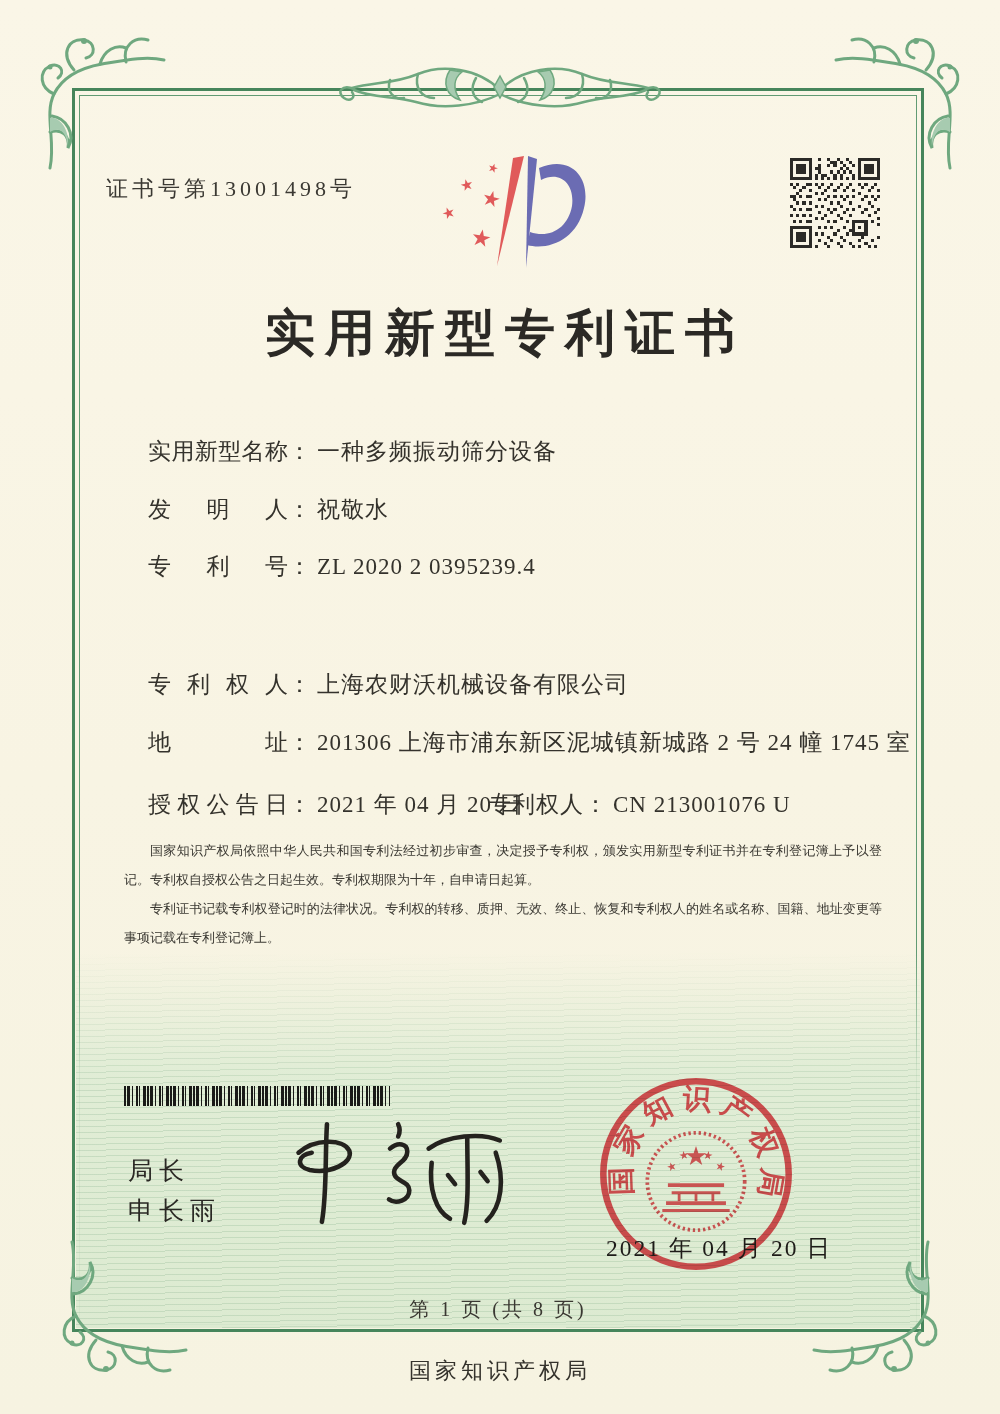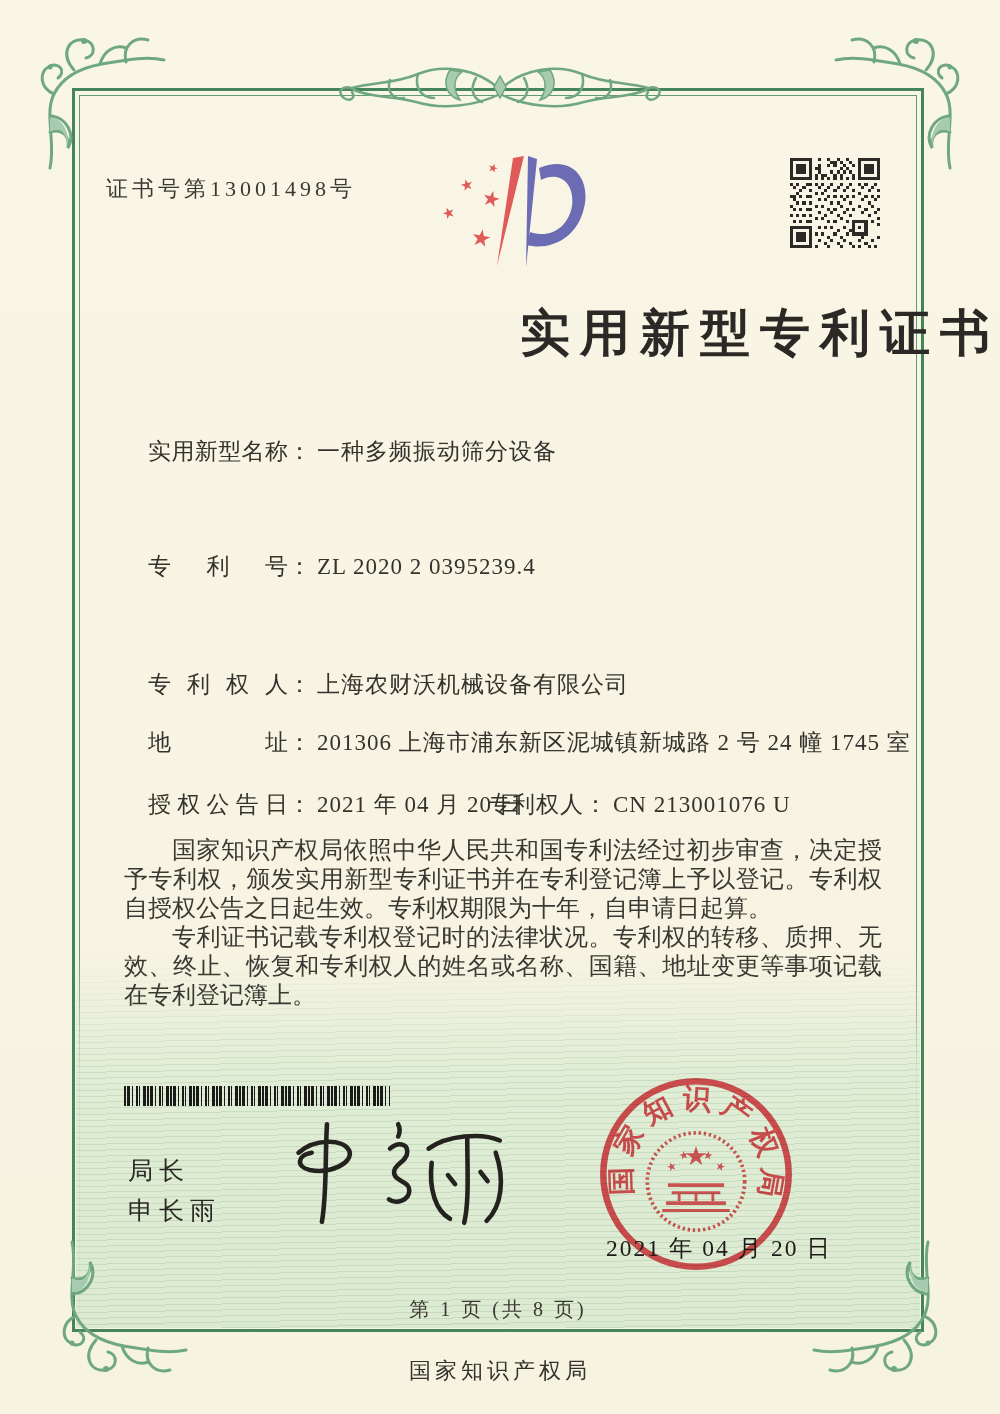--- a/index.html
+++ b/index.html
@@ -20,30 +20,30 @@
     content:"";position:absolute;inset:0;
     background:repeating-linear-gradient(179deg,rgba(128,173,136,.26) 0 1px,rgba(0,0,0,0) 1px 6px);
     -webkit-mask-image:linear-gradient(180deg,transparent 0,#000 140px);
     mask-image:linear-gradient(180deg,transparent 0,#000 140px);
   }
   .deco{position:absolute;pointer-events:none;}
   .cert-no{position:absolute;left:106px;top:158px;font-size:22px;letter-spacing:4px;color:#3b3933;margin-top:16px;}
   .logo{position:absolute;left:424px;top:146px;width:162px;height:140px;}
   .qr{position:absolute;left:790px;top:158px;width:90px;height:90px;}
   .title{
-    position:absolute;left:0;top:300px;width:1000px;margin:0;text-align:right;
+    position:absolute;left:0;top:300px;width:1000px;margin:0;text-align:center;
     font-size:50px;font-weight:700;letter-spacing:10px;text-indent:10px;color:#2b2925;
   }
   .row{position:absolute;left:124px;font-size:23px;color:#34322c;white-space:nowrap;}
   .flabel{display:inline-block;width:140px;text-align:justify;text-align-last:justify;vertical-align:bottom;margin-left:24px;}
   .colon{margin-right:6px;}
   .fvalue{letter-spacing:1px;}
   .g2{position:absolute;left:364px;top:0;}
   .g2 .plabel{letter-spacing:1px;}
-  .paras{position:absolute;left:124px;top:836px;width:758px;font-size:24px;line-height:29px;
+  .paras{position:absolute;left:124px;top:836px;width:758px;font-size:13px;line-height:29px;
     text-align:justify;color:#3a3832;}
   .paras p{margin:0;text-indent:2em;}
   .barcode{
     position:absolute;left:124px;top:1086px;width:266px;height:20px;
     background:repeating-linear-gradient(90deg,
       #1a1a18 0 2px,rgba(0,0,0,0) 2px 3px,
       #1a1a18 3px 6px,rgba(0,0,0,0) 6px 8px,
       #1a1a18 8px 9px,rgba(0,0,0,0) 9px 12px,
       #1a1a18 12px 14px,rgba(0,0,0,0) 14px 15px,
       #1a1a18 15px 16px,rgba(0,0,0,0) 16px 19px,
@@ -163,20 +163,23 @@
                  M26,20h1v1h-1z M28,21h1v1h-1z M22,26h1v1h-1z M23,25h1v1h-1z M24,27h1v1h-1z M26,26h1v1h-1z M28,25h1v1h-1z M22,28h1v1h-1z M25,28h1v1h-1z M27,28h1v1h-1z"></path>
       </g>
     </svg>
   </div>
 
   <h1 class="title">实用新型专利证书</h1>
 
   <div class="row" style="top:436px">
     <span class="flabel">实用新型名称</span><span class="colon">：</span><span class="fvalue">一种多频振动筛分设备</span>
   </div>
+  <div class="row" style="top:494px">
+    <span class="flabel">发明人</span><span class="colon">：</span><span class="fvalue">祝敬水</span>
+  </div>
   <div class="row" style="top:551px">
     <span class="flabel">专利号</span><span class="colon">：</span><span class="fvalue">ZL 2020 2 0395239.4</span>
   </div>
   <div class="row" style="top:669px">
     <span class="flabel">专利权人</span><span class="colon">：</span><span class="fvalue">上海农财沃机械设备有限公司</span>
   </div>
   <div class="row" style="top:727px">
     <span class="flabel">地址</span><span class="colon">：</span><span class="fvalue">201306 上海市浦东新区泥城镇新城路 2 号 24 幢 1745 室</span>
   </div>
   <div class="row" style="top:789px">

